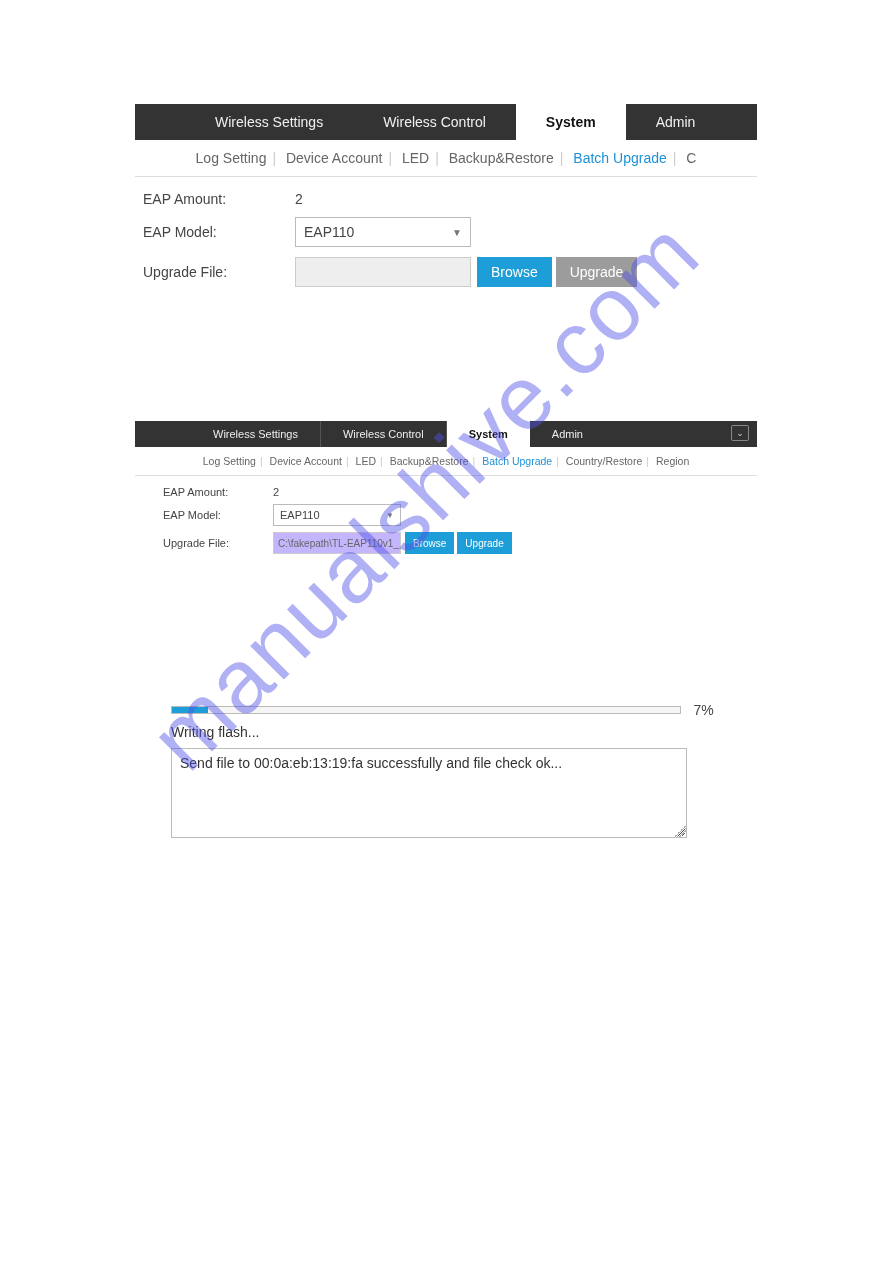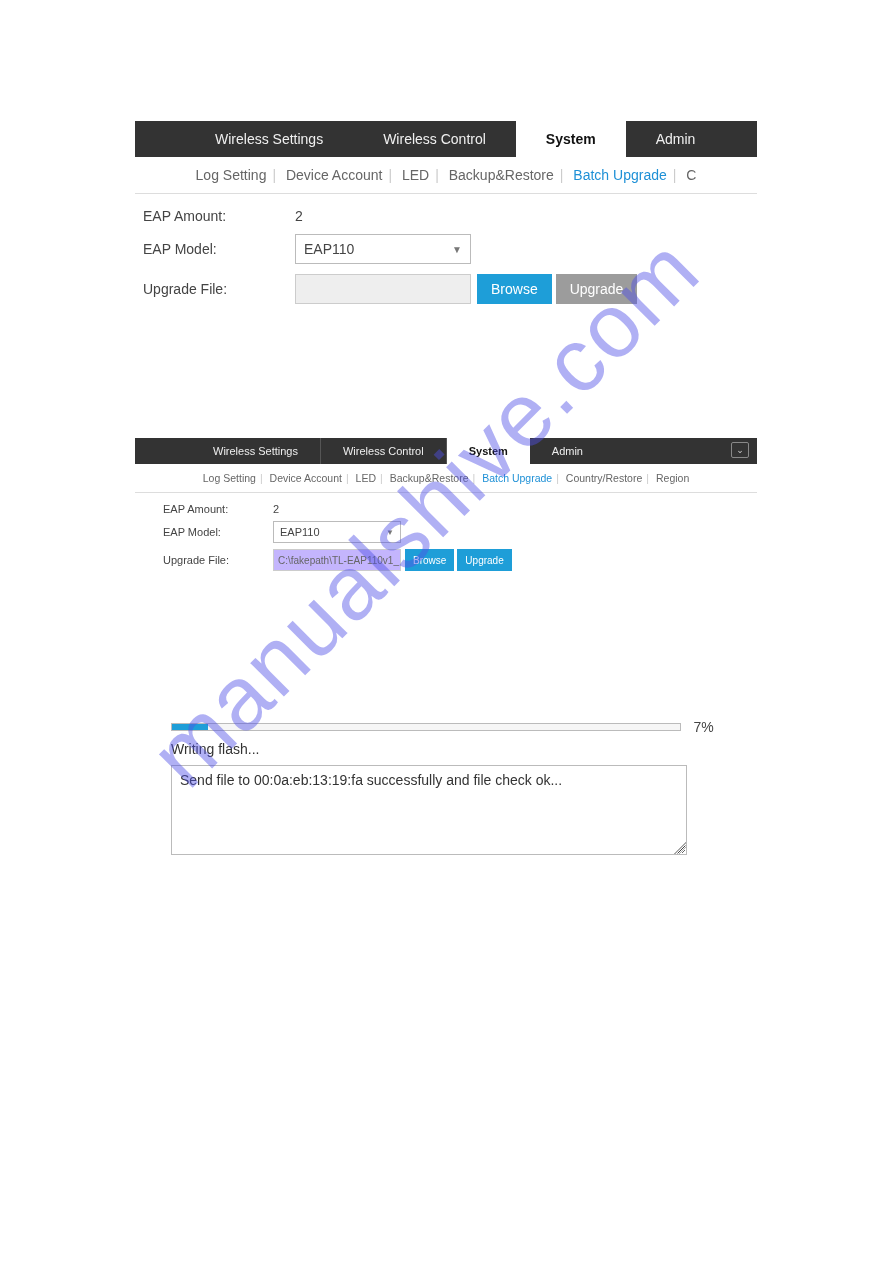--- a/index.html
+++ b/index.html
@@ -6,21 +6,21 @@
   body {
     font-family: Arial, Helvetica, sans-serif;
     width: 893px;
     height: 1263px;
     background: #fff;
     color: #333;
     position: relative;
   }
   .container {
     position: absolute;
-    top: 121px;
+    top: 104px;
     left: 135px;
     width: 622px;
   }
 
   
   .s1-nav {
     display: flex;
     background: #333;
     height: 36px;
     align-items: stretch;

